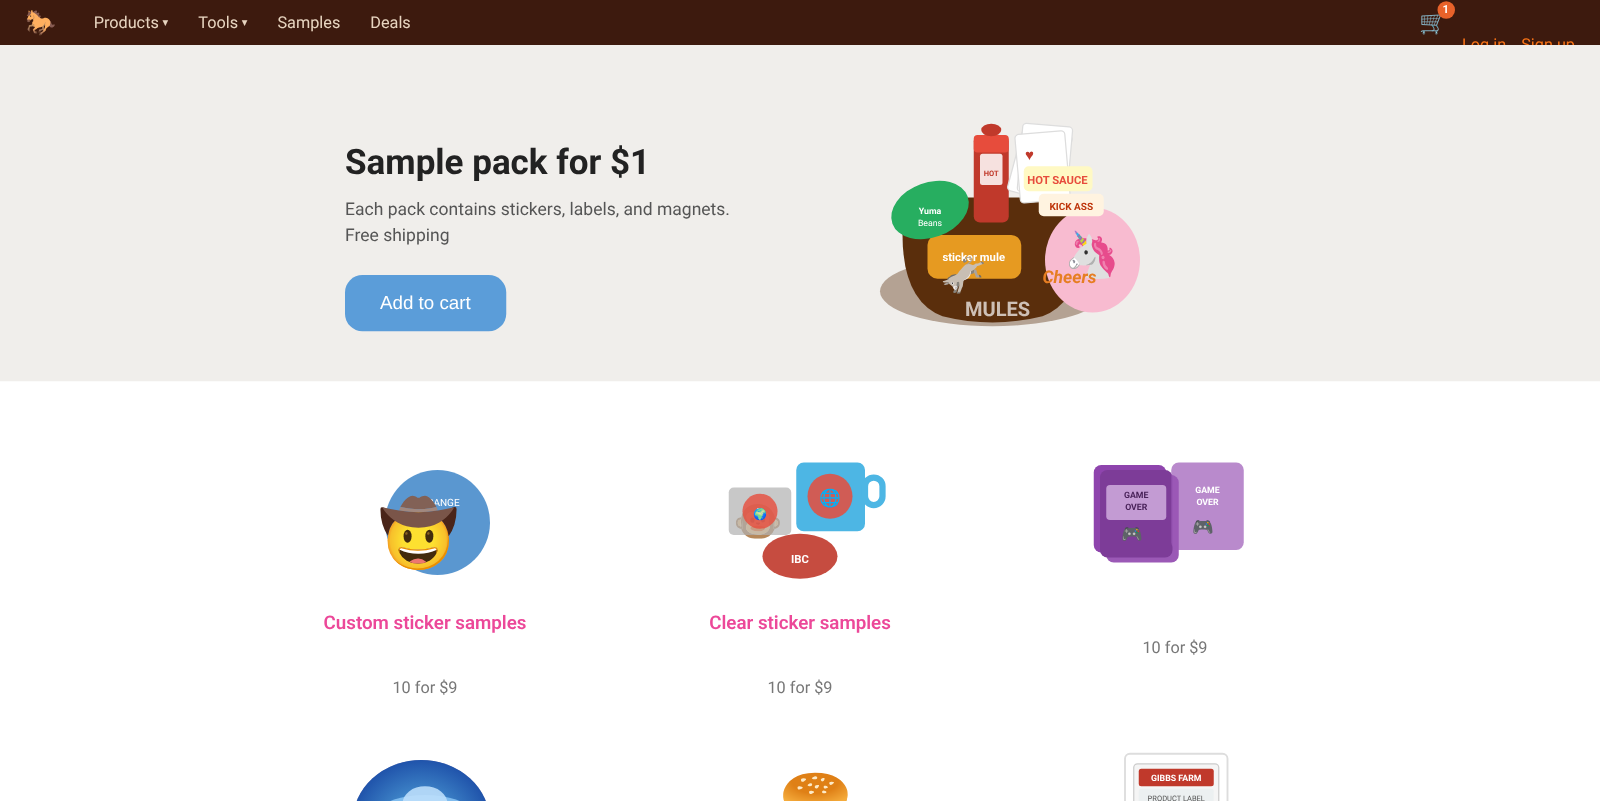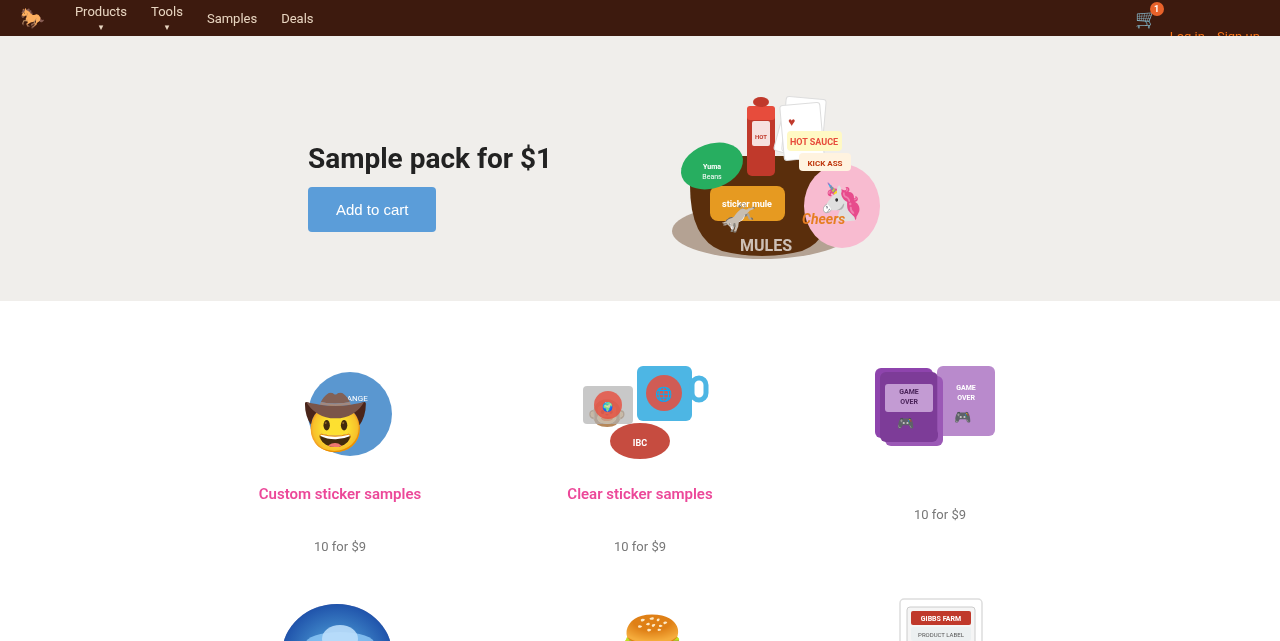--- a/index.html
+++ b/index.html
@@ -18,21 +18,20 @@
     .nav-logo { color: #fff; font-size: 20px; margin-right: 16px; }
     .nav-item {
       color: #e8d5c0;
       font-size: 13px;
       padding: 0 10px;
       cursor: pointer;
       display: flex;
       align-items: center;
       gap: 3px;
       text-decoration: none;
-      flex-direction: column;
     }
     .nav-right { display: flex; align-items: center; gap: 12px; }
     .cart-icon-wrap { position: relative; color: #e8d5c0; font-size: 18px; cursor: pointer; }
     .cart-badge {
       position: absolute;
       top: -6px;
       right: -6px;
       background: #e8622a;
       color: #fff;
       font-size: 9px;
@@ -60,21 +59,21 @@
     }
     .hero-content { max-width: 400px; z-index: 1; }
     .hero-title { font-size: 28px; font-weight: 700; color: #222; margin-bottom: 12px; margin-top: 37px; }
     .hero-desc { font-size: 14px; color: #555; line-height: 1.5; margin-bottom: 20px; }
     .hero-btn {
       background: #5b9dd9;
       color: #fff;
       border: none;
       padding: 14px 28px;
       font-size: 15px;
-      border-radius: 4px;
+      border-radius: 14px;
       cursor: pointer;
       font-weight: 500;
     }
     .hero-image-area {
       flex: 1;
       display: flex;
       justify-content: center;
       align-items: center;
       max-width: 420px;
     }
@@ -131,20 +130,24 @@
       <span class="cart-badge">1</span>
     </div>
     <span class="nav-auth">Log in</span>
     <span class="nav-auth">Sign up</span>
   </div>
 </nav>
 
 <div class="hero">
   <div class="hero-content">
     <h1 class="hero-title">Sample pack for $1</h1>
+    <p class="hero-desc">
+      <span>Each pack contains stickers, labels, and magnets.</span><br>
+      <span>Free shipping</span>
+    </p>
     <button class="hero-btn">Add to cart</button>
   </div>
   <div class="hero-image-area">
 
     <svg class="sticker-pack-svg" viewBox="0 0 340 185" xmlns="http://www.w3.org/2000/svg">
 
       <ellipse cx="170" cy="155" rx="90" ry="28" fill="#5a3010" opacity="0.4"></ellipse>
       <path d="M100 80 Q90 160 130 175 Q170 185 210 175 Q250 160 240 80 Z" fill="#5a2e0c"></path>
 
       <rect x="155" y="30" width="28" height="70" rx="5" fill="#c0392b"></rect>

